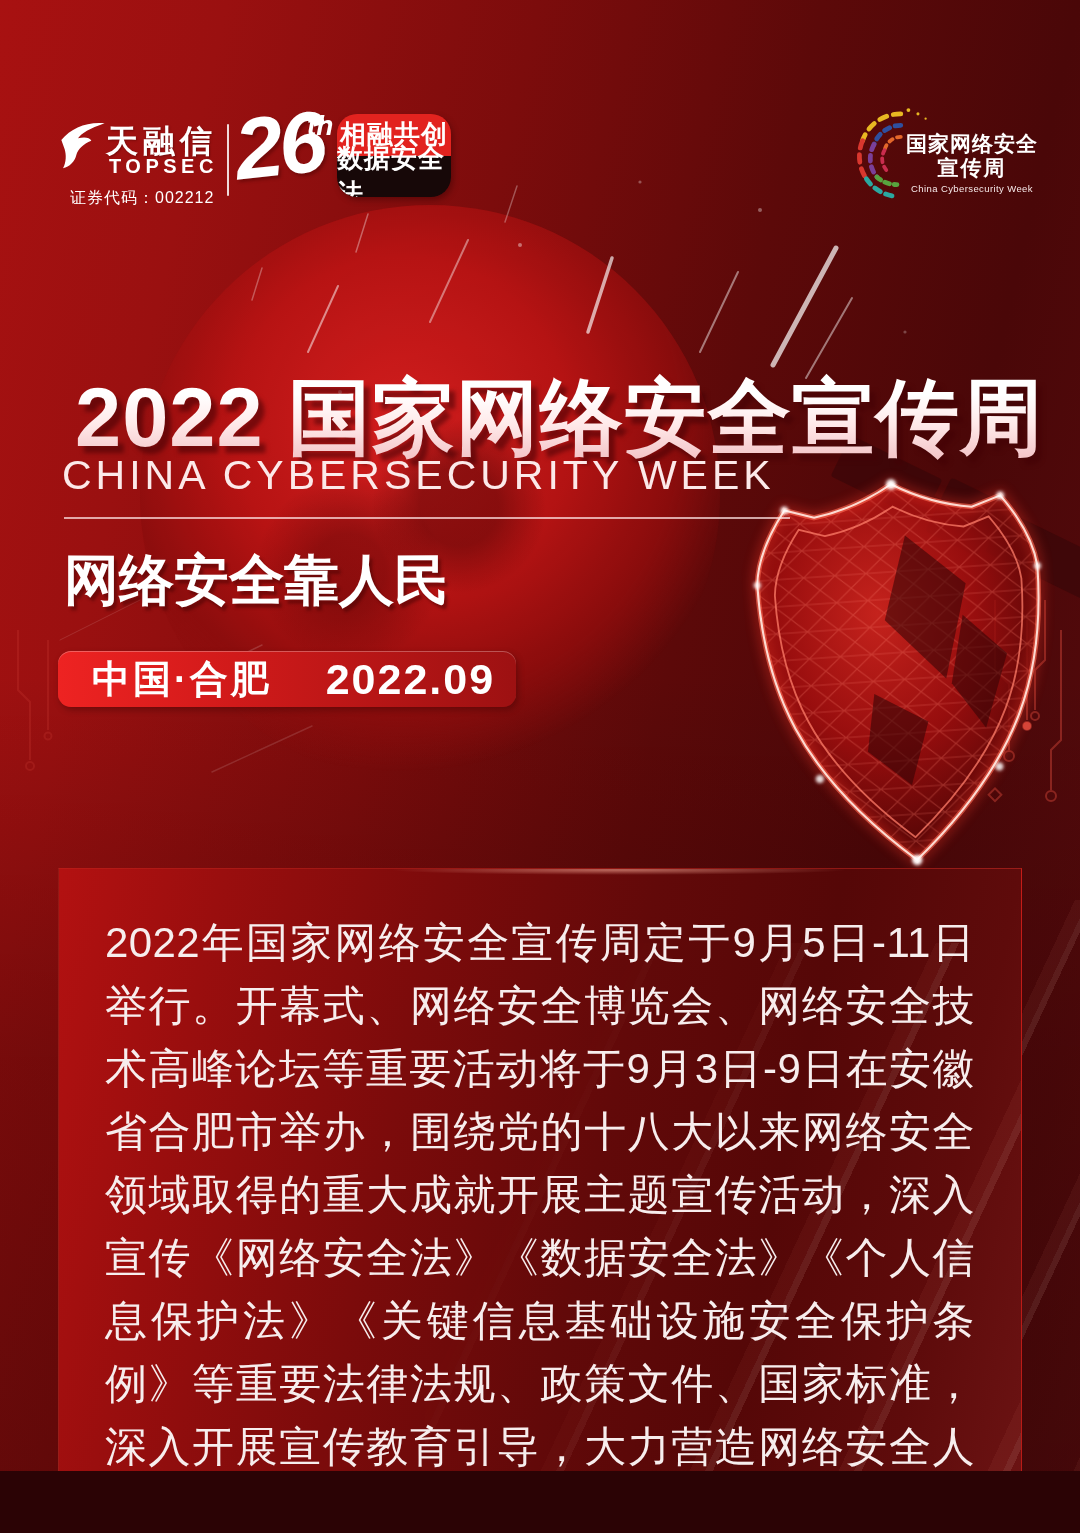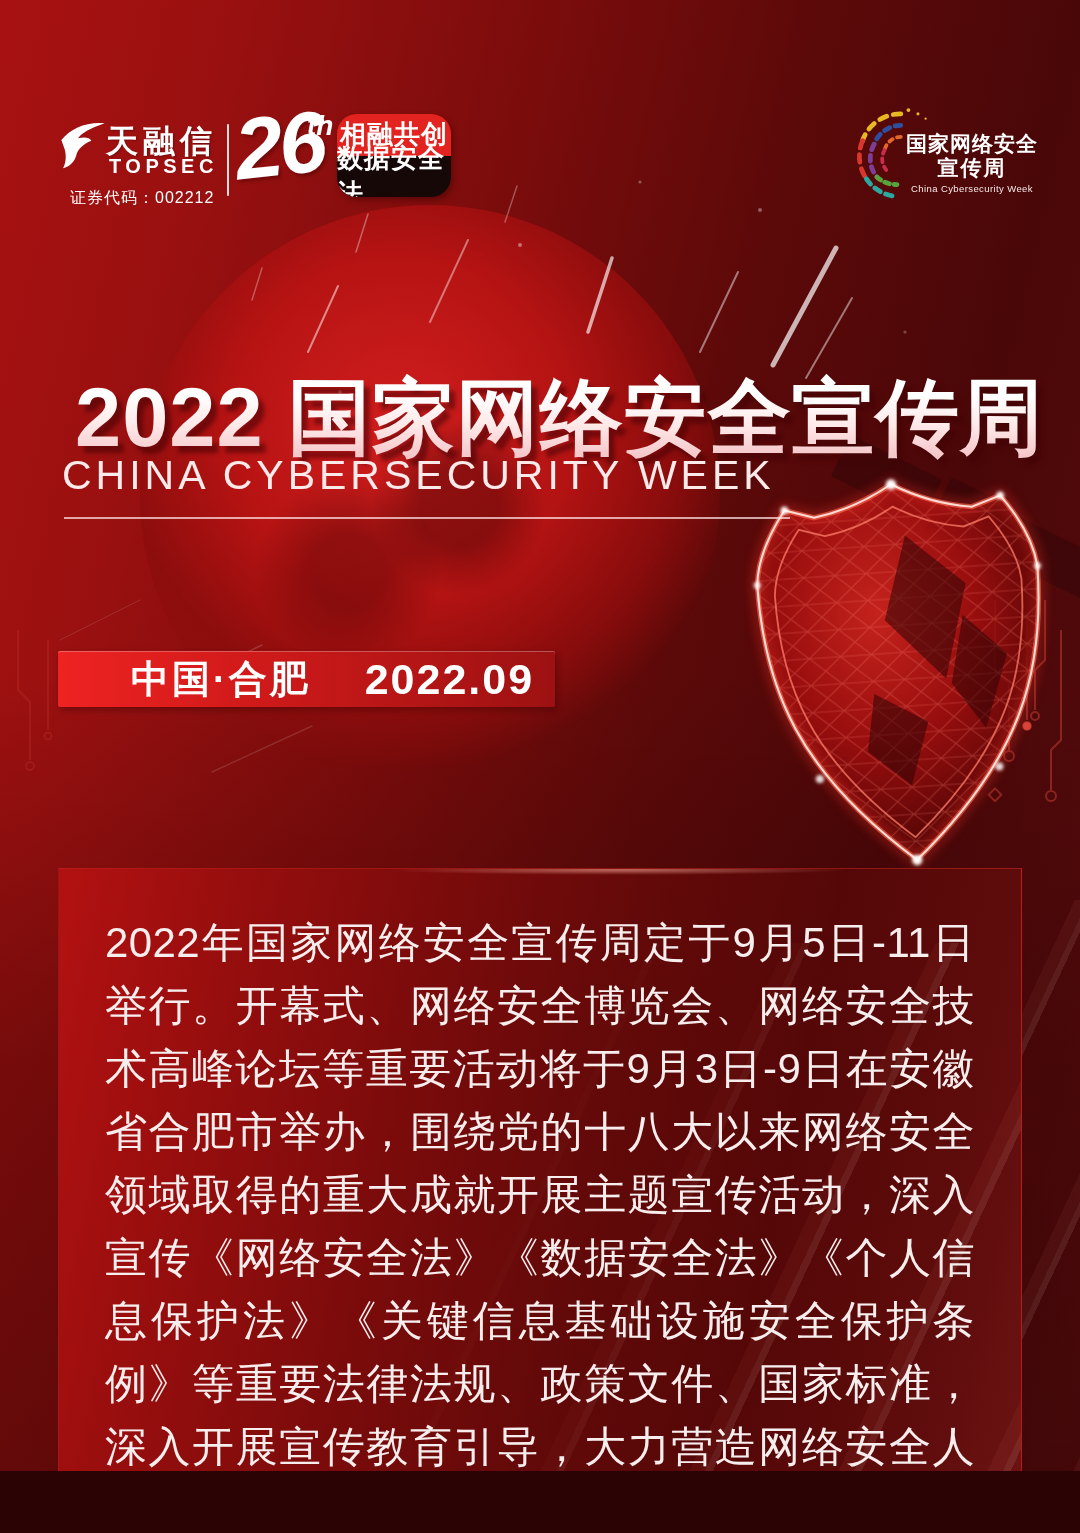--- a/index.html
+++ b/index.html
@@ -57,24 +57,24 @@
     left:58px; top:346px; font-size:83px; font-weight:900; letter-spacing:1px; white-space:nowrap;
     color:#ffecec;
     background:linear-gradient(180deg,#ffffff 28%,#ffe9e9 55%,#eeb3b8 100%);
     -webkit-background-clip:text; background-clip:text; -webkit-text-fill-color:transparent;
     filter:drop-shadow(6px 7px 2px rgba(66,0,3,.55));
   }
   .subtitle{left:62px; top:452px; font-size:41px; font-weight:400; letter-spacing:4px; color:#fce9e9; white-space:nowrap;}
   .hero-hr{left:64px; top:517px; width:726px; height:2px; background:rgba(255,228,228,.72);}
   .slogan{left:64px; top:544px; display:flex; gap:52px; font-size:55px; font-weight:900; white-space:nowrap; text-shadow:3px 4px 3px rgba(60,0,2,.45);}
   .loc-badge{
-    left:58px; top:651px; width:458px; height:56px; border-radius:2px;
+    left:58px; top:651px; width:458px; height:56px; border-radius:13px;
     background:linear-gradient(90deg,#ee2322 0%,#d11a1a 38%,#9d1112 100%);
     box-shadow:inset 0 1px 0 rgba(255,255,255,.28), 2px 3px 6px rgba(40,0,0,.35);
-    display:flex; align-items:center;padding-left:39px;
+    display:flex; align-items:center;
   }
   .loc-label{font-size:38px; font-weight:700; letter-spacing:3px; margin-left:34px; white-space:nowrap;}
   .loc-date{font-size:43px; font-weight:700; letter-spacing:2px; margin-left:54px; white-space:nowrap;}
 
   
   .panel{
     left:58px; top:868px; width:964px; height:622px; z-index:4; box-sizing:border-box;
     border:1px solid rgba(225,45,35,.4);
     background:linear-gradient(102deg,#b31111 0%,#9a0e0e 15%,#7c0b0b 35%,#620909 55%,#550707 72%,#5e0b0b 88%,#6b1313 100%);
     overflow:hidden;
@@ -240,20 +240,21 @@
         <div class="event-line3">China Cybersecurity Week</div>
       </div>
     </div>
   </div>
 
   <div class="abs hero">
     <h1 class="abs title" style="margin:17px">2022 国家网络安全宣传周</h1>
     <div class="abs subtitle">CHINA CYBERSECURITY WEEK</div>
     <div class="abs hero-hr"></div>
     <div class="abs slogan">
+      <span>网络安全靠人民</span>
     </div>
     <div class="abs loc-badge">
       <span class="loc-label">中国·合肥</span>
       <span class="loc-date">2022.09</span>
     </div>
   </div>
 
   <div class="abs panel">
     <div class="panel-streaks"></div>
     <div class="panel-topflare"></div>

